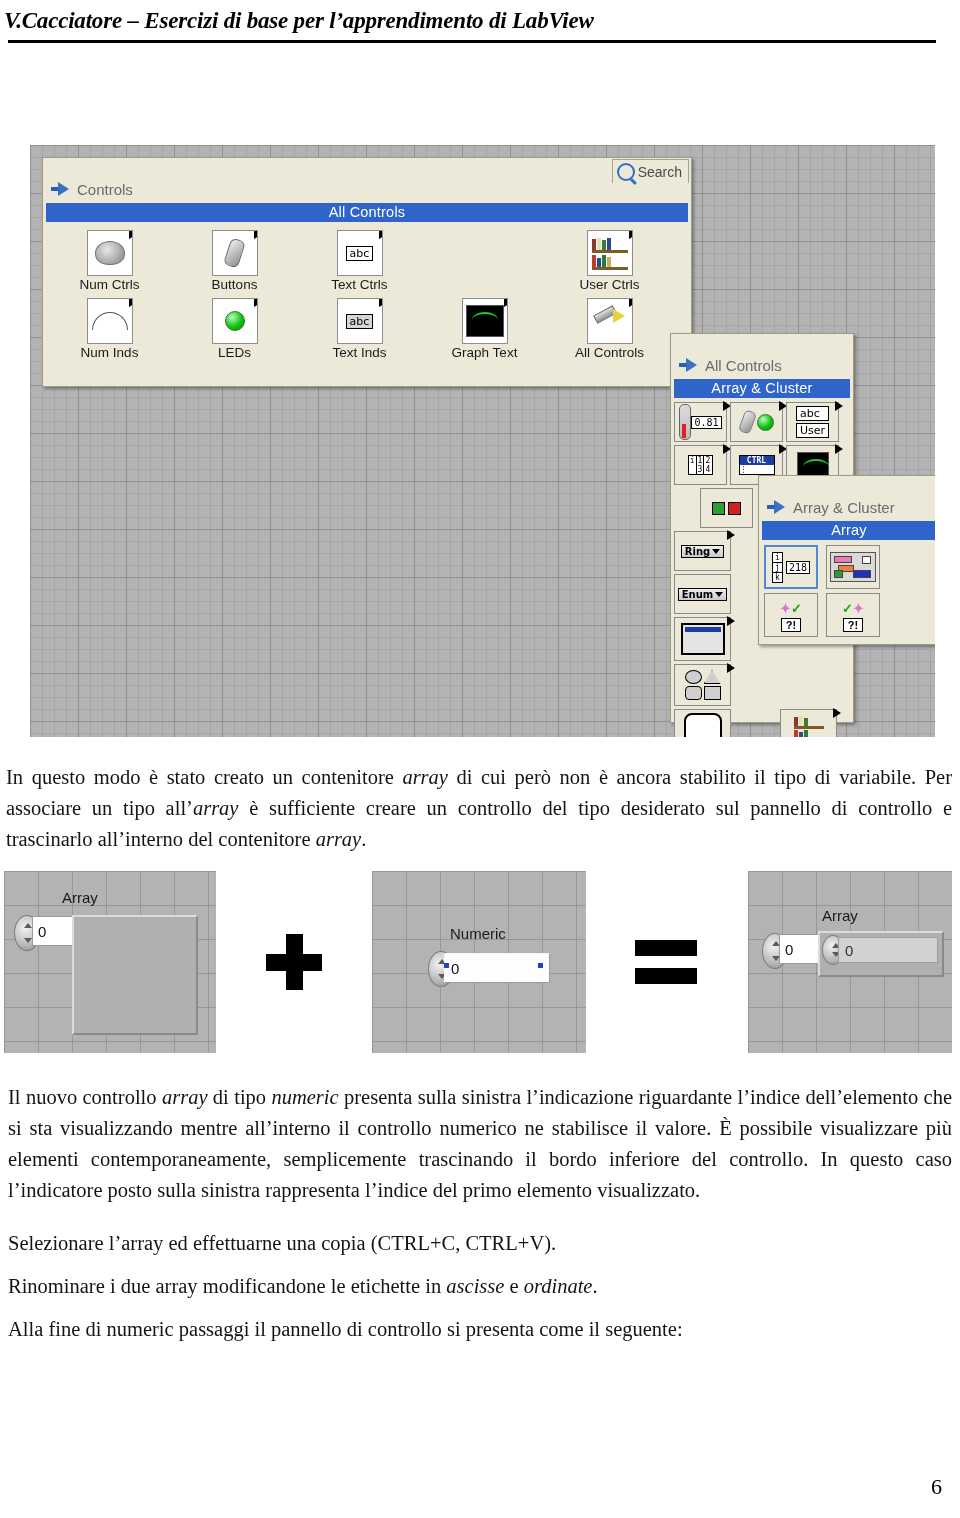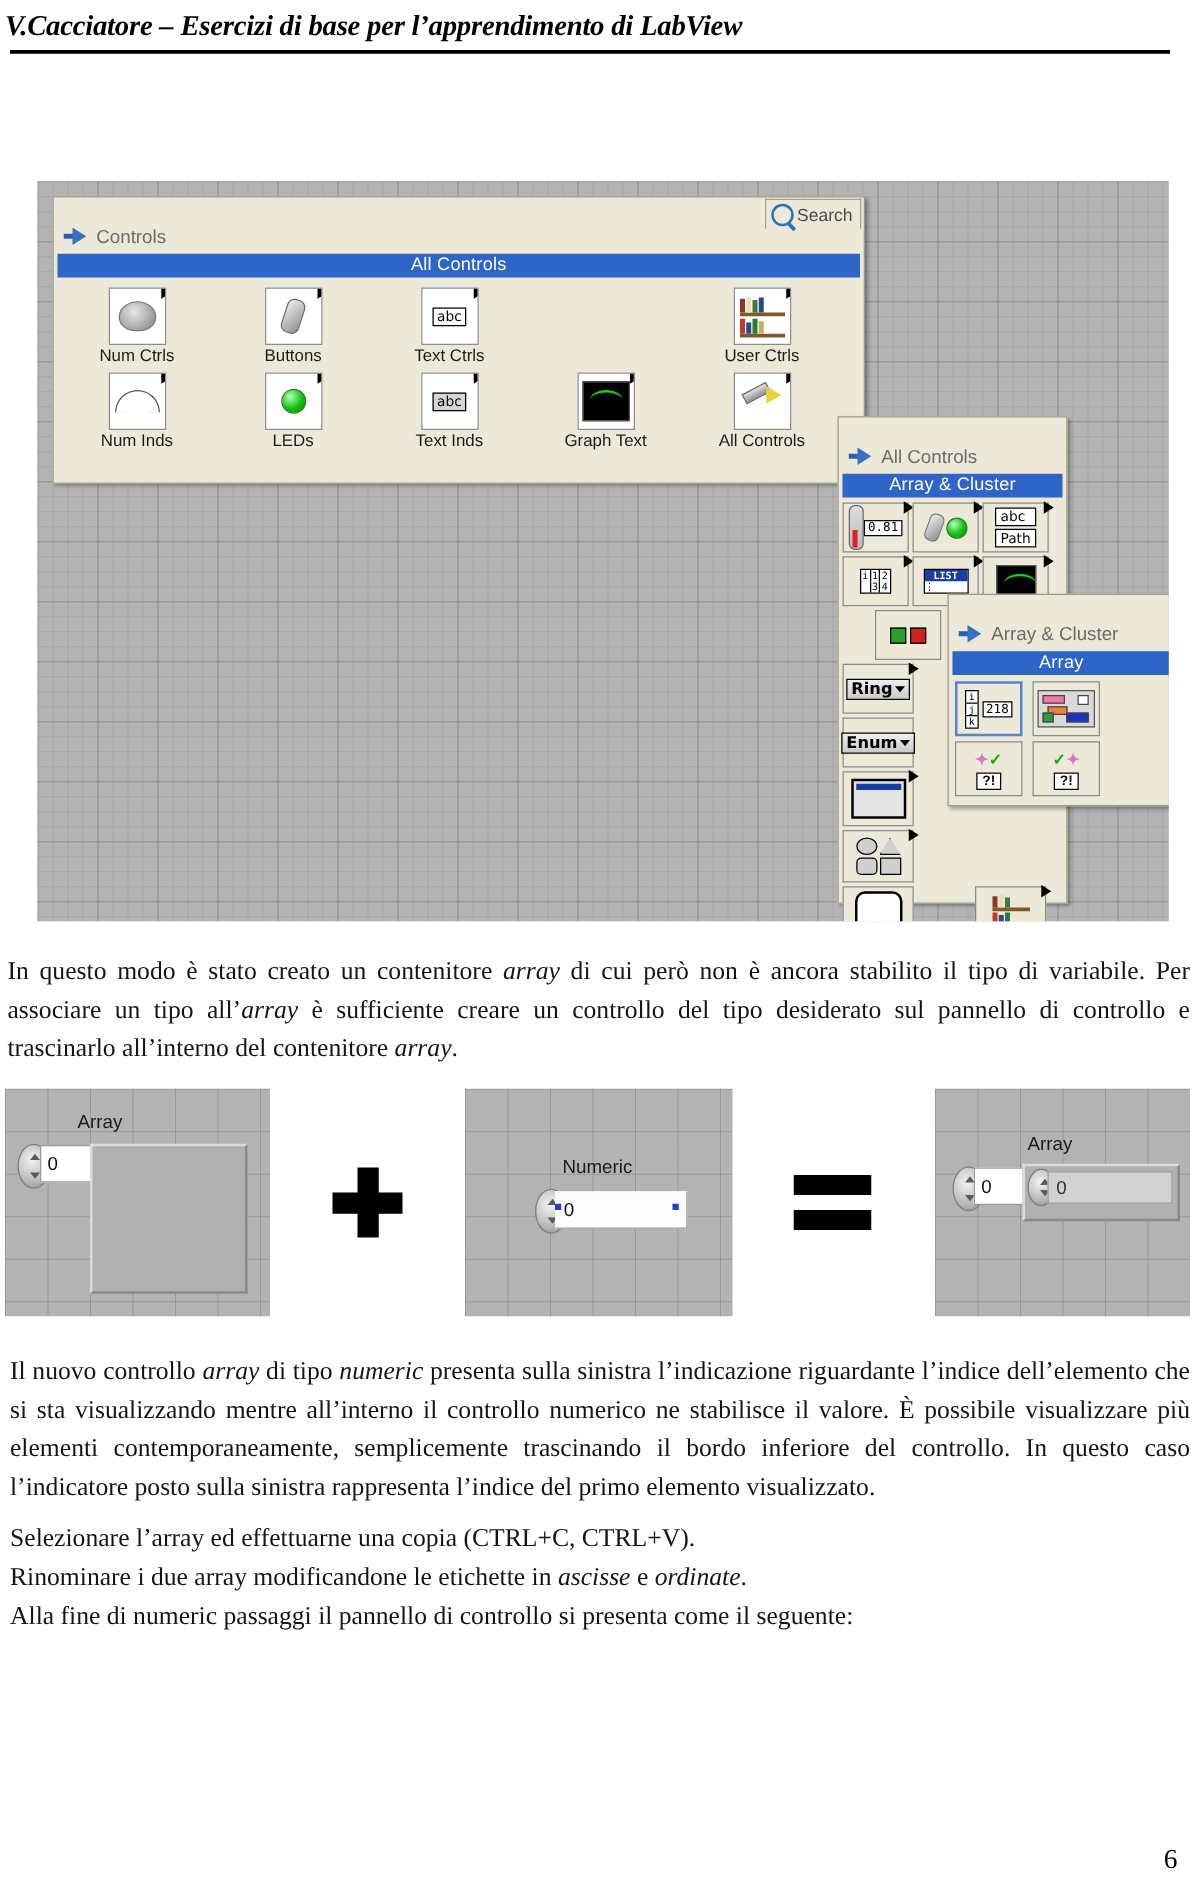--- a/index.html
+++ b/index.html
@@ -36,21 +36,21 @@
     line-height:31px;
     text-align:justify;
     color:#141414;
   }
   .para i{font-style:italic;}
 
   #para-intro{left:10px;top:62px;width:940px;}
   #para-mid{left:6px;top:762px;width:946px;}
   #para-bottom{left:8px;top:1082px;width:944px;}
   #para-steps{left:8px;top:1216px;width:944px;text-align:left;}
-  .para .line{display:block;}
+  .para .line{display:block;margin-top:12px;}
 
   
   .page-number{
     position:absolute;right:18px;bottom:18px;
     font-family:"Liberation Serif", serif;
     font-size:22px;
   }
 
   
   .lv-shot{
@@ -232,21 +232,21 @@
     width:44px;height:28px;background:#d9d9d9;border:1.5px solid #555;position:relative;
   }
   .clusterbox i{position:absolute;display:block;}
   .listbox{
     background:#fff;border:1.5px solid #000;font-size:8px;
     font-family:"DejaVu Sans Mono", monospace;width:34px;
   }
   .listbox b{display:block;background:#1b3fa0;color:#fff;text-align:center;font-size:8px;}
   .ringbox{
     background:linear-gradient(#efefef,#c9c9c9);border:1.5px solid #000;
-    font-size:13px;font-family:"DejaVu Sans", sans-serif;padding:0 3px;
+    font-size:10px;font-family:"DejaVu Sans", sans-serif;padding:0 3px;
     display:flex;align-items:center;gap:2px;font-weight:bold;
   }
   .caret-d{width:0;height:0;border-left:4px solid transparent;border-right:4px solid transparent;border-top:5px solid #000;}
   .dialogbox{
     width:40px;height:28px;background:#e4e4e4;border:2px solid #000;position:relative;
   }
   .dialogbox:before{content:"";position:absolute;left:2px;top:2px;right:2px;height:5px;background:#1b3fa0;}
   .shapes{width:36px;height:30px;display:grid;grid-template-columns:1fr 1fr;gap:2px;}
   .shapes span{background:#cfcfcf;border:1.5px solid #000;}
   .shapes span:nth-child(1){border-radius:50%;}
@@ -450,40 +450,40 @@
             <span class="pal-arrow"></span>
           </div>
           <div class="sub-ico">
             <span class="toggle-sw" style="transform:rotate(20deg) scale(.8)"></span>
             <span class="led" style="width:15px;height:15px;margin-left:2px"></span>
             <span class="pal-arrow"></span>
           </div>
           <div class="sub-ico">
             <span style="display:flex;flex-direction:column;gap:2px">
               <span class="abcbox">abc</span>
-              <span class="abcbox">Path</span>
+              <span class="abcbox">User</span>
             </span>
             <span class="pal-arrow"></span>
           </div>
         </div>
 
         <div class="sub-row">
           <div class="sub-ico">
             <span style="display:grid;grid-template-columns:repeat(3,1fr);font-family:'DejaVu Sans Mono',monospace;font-size:8px;border:1px solid #000;background:#fff;">
               <i style="border-right:1px solid #000;padding:0 1px;font-style:normal">i</i>
               <i style="border-right:1px solid #000;padding:0 1px;font-style:normal">1</i>
               <i style="padding:0 1px;font-style:normal">2</i>
               <i style="border-right:1px solid #000;padding:0 1px;font-style:normal"></i>
               <i style="border-right:1px solid #000;padding:0 1px;font-style:normal">3</i>
               <i style="padding:0 1px;font-style:normal">4</i>
             </span>
             <span class="pal-arrow"></span>
           </div>
           <div class="sub-ico">
-            <span class="listbox"><b>LIST</b>⋮</span>
+            <span class="listbox"><b>CTRL</b>⋮</span>
             <span class="pal-arrow"></span>
           </div>
           <div class="sub-ico">
             <span class="graph-ico" style="width:30px;height:24px"></span>
             <span class="pal-arrow"></span>
           </div>
         </div>
 
         <div class="sub-row">
           <div class="sub-ico" style="margin-left:26px">

